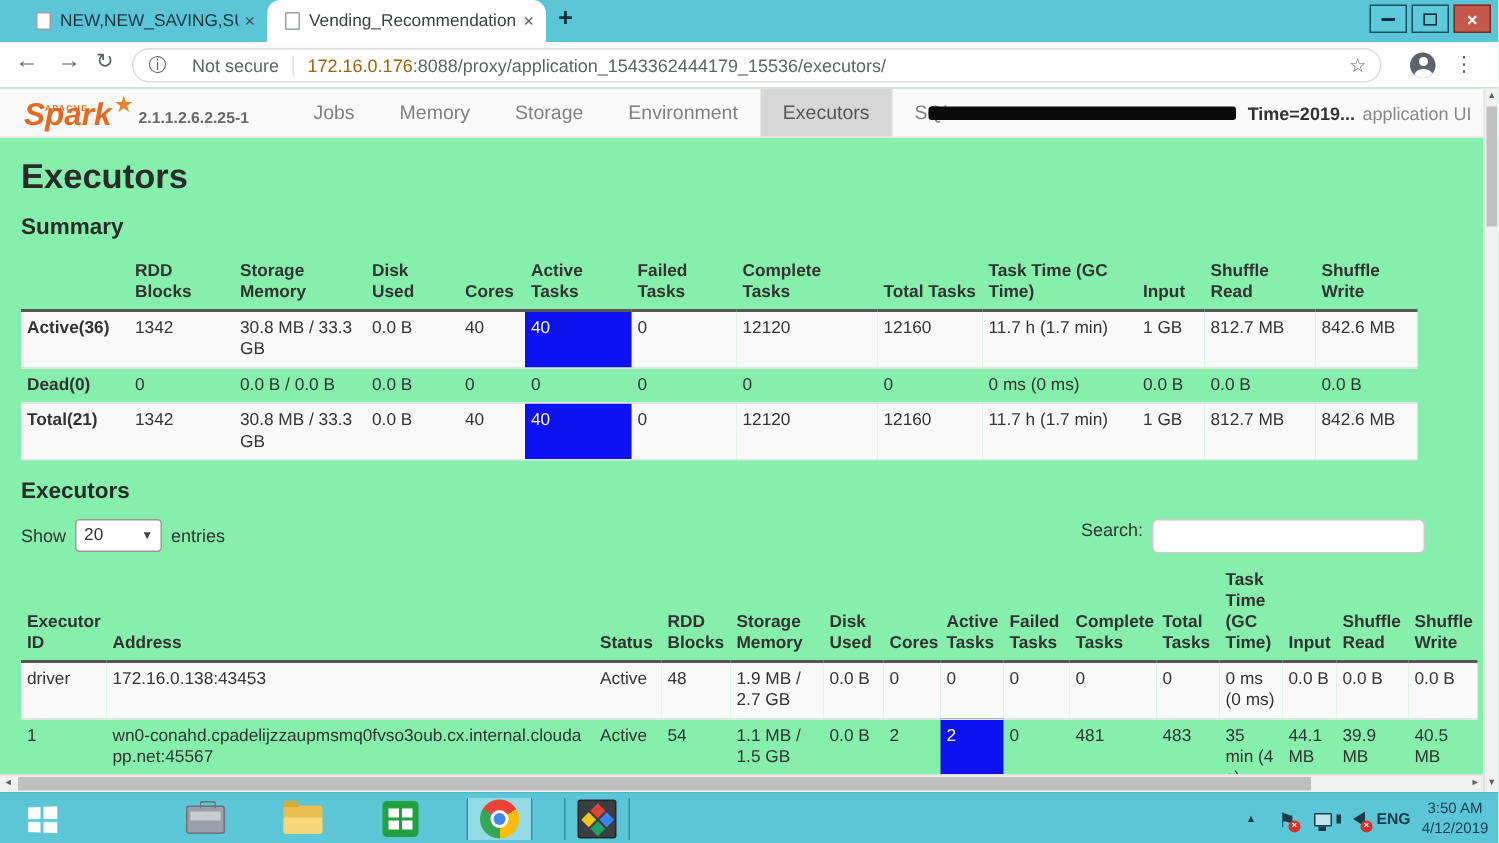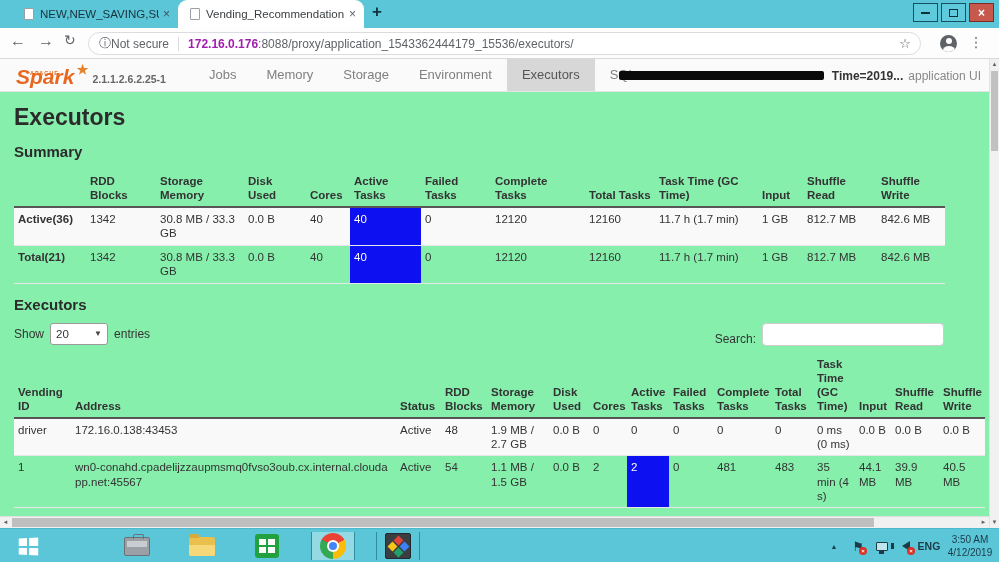--- a/index.html
+++ b/index.html
@@ -23,21 +23,21 @@
   .winbtn .restore { position:relative; width:9px; height:8px; }
   .winbtn .restore:before { content:""; position:absolute; right:0; top:0; width:7px; height:6px; border:1px solid #0c2f3a; }
   .winbtn .restore:after { content:""; position:absolute; left:0; bottom:0; width:7px; height:6px; border:1px solid #0c2f3a; background:#5fcadb; }
   .winbtn.close { background:#c7584c; border-color:#7e2a22; color:#fff; font-size:12px; }
 
   .toolbar { position:absolute; top:28px; left:0; right:0; height:31px; background:#fdfdfd; border-bottom:1px solid #d9d9d9; }
   .navicon { position:absolute; top:4px; font-size:16px; color:#5f6368; }
   .omnibox { position:absolute; left:88px; right:78px; top:4px; height:23px; border:1px solid #dadce0; border-radius:12px;
              background:#fff; display:flex; align-items:center; padding:0 28px 0 10px; font-size:12px; color:#5f6368; }
   .omni-divider { width:1px; height:14px; background:#dadce0; margin:0 9px; }
-  .url-host { color:#a21caf; font-weight:bold; }
+  .url-host { color:#a16207; font-weight:normal; }
   .url-path { color:#5f6368; }
   .omni-star { position:absolute; right:9px; top:3px; font-size:13px; color:#5f6368; }
   .profile-icon { position:absolute; right:42px; top:7px; width:17px; height:17px; border-radius:50%; background:#5f6368; overflow:hidden; }
   .profile-icon:before { content:""; position:absolute; left:5.5px; top:3px; width:6px; height:6px; border-radius:50%; background:#fdfdfd; }
   .profile-icon:after { content:""; position:absolute; left:2.5px; top:10.5px; width:12px; height:8px; border-radius:50%; background:#fdfdfd; }
   .menu-dots { position:absolute; right:16px; top:6px; font-size:14px; color:#5f6368; letter-spacing:0; }
 
   
   .content { position:absolute; top:59px; left:0; right:0; bottom:34px; background:#86efac; overflow:hidden; }
 
@@ -70,21 +70,21 @@
   table.data tbody tr:last-child { border-bottom:1px solid #e6e6e6; }
   td.row-label { font-weight:bold; }
   td.bar-cell { background:#0d10f0; color:#fff; }
   .execs td:nth-child(2) { word-break:break-all; }
 
   .table-controls { position:relative; height:24px; margin:4px 14px 6px 14px; font-size:12px; color:#333; }
   .show-wrap { position:absolute; left:0; top:0; display:flex; align-items:center; }
   .entries-select { width:58px; height:22px; border:1px solid #999; border-radius:3px; background:#fff; margin:0 6px;
                     font-size:11.5px; display:flex; align-items:center; padding:0 5px; justify-content:space-between; color:#333; }
   .entries-select .caret { font-size:8px; color:#444; }
-  .search-wrap { position:absolute; right:41px; top:0; display:flex; align-items:flex-end; }
+  .search-wrap { position:absolute; right:35px; top:0; display:flex; align-items:flex-start; }
   .search-input { width:182px; height:23px; border:1px solid #ccc; border-radius:4px; margin-left:6px; outline:none;
                   font-size:12px; padding:0 6px; font-family:"Liberation Sans",sans-serif; }
 
   
   .vscroll { position:absolute; right:0; top:0; bottom:0; width:10px; background:#f1f1f1; border-left:1px solid #e2e2e2; }
   .vscroll .arrow-up, .vscroll .arrow-down { position:absolute; left:0; width:100%; height:11px; color:#606060; font-size:6px; text-align:center; line-height:11px; }
   .vscroll .arrow-up { top:0; } .vscroll .arrow-down { bottom:0; }
   .vscroll .arrow-up:before { content:"▲"; } .vscroll .arrow-down:before { content:"▼"; }
   .vscroll .thumb { position:absolute; left:1px; right:1px; top:12px; height:80px; background:#c1c1c1; }
   .hscroll { position:absolute; left:0; right:10px; bottom:0; height:12px; background:#f1f1f1; border-top:1px solid #dedede; }
@@ -163,21 +163,21 @@
       <div class="winbtn close">×</div>
     </div>
   </div>
 
   <div class="toolbar">
     <span class="navicon" style="left:10px;">←</span>
     <span class="navicon" style="left:38px;">→</span>
     <span class="navicon" style="left:64px; font-size:14px;">↻</span>
     <div class="omnibox">
       <span style="font-size:12px;">ⓘ</span>
-      <span style="margin-left:0;">Not secure</span>
+      <span style="margin-left:17px;">Not secure</span>
       <span class="omni-divider"></span>
       <span class="url-host">172.16.0.176</span>
         <span class="url-path">:8088/proxy/application_1543362444179_15536/executors/</span>
       <span class="omni-star">☆</span>
     </div>
     <span class="profile-icon"></span>
     <span class="menu-dots">⋮</span>
   </div>
 
   <div class="content">
@@ -248,20 +248,35 @@
             <td>0.0 B</td>
             <td>40</td>
             <td class="bar-cell">40</td>
             <td>0</td>
             <td>12120</td>
             <td>12160</td>
             <td>11.7 h (1.7 min)</td>
             <td>1 GB</td>
             <td>812.7 MB</td>
             <td>842.6 MB</td>
+          </tr>
+          <tr>
+            <td class="row-label">Dead(0)</td>
+            <td>0</td>
+            <td>0.0 B / 0.0 B</td>
+            <td>0.0 B</td>
+            <td>0</td>
+            <td>0</td>
+            <td>0</td>
+            <td>0</td>
+            <td>0</td>
+            <td>0 ms (0 ms)</td>
+            <td>0.0 B</td>
+            <td>0.0 B</td>
+            <td>0.0 B</td>
           </tr>
           <tr>
             <td class="row-label">Total(21)</td>
             <td>1342</td>
             <td>30.8 MB / 33.3 GB</td>
             <td>0.0 B</td>
             <td>40</td>
             <td class="bar-cell">40</td>
             <td>0</td>
             <td>12120</td>
@@ -304,21 +319,21 @@
           <col style="width:44px">
           <col style="width:58px">
         <col style="width:42px">
           <col style="width:42px">
           <col style="width:36px">
           <col style="width:48px">
           <col style="width:46px">
       </colgroup>
       <thead>
           <tr>
-            <th>Vending ID</th>
+            <th>Executor ID</th>
             <th>Address</th>
             <th>Status</th>
             <th>RDD Blocks</th>
             <th>Storage Memory</th>
             <th>Disk Used</th>
             <th>Cores</th>
             <th>Active Tasks</th>
             <th>Failed Tasks</th>
             <th>Complete Tasks</th>
             <th>Total Tasks</th>

